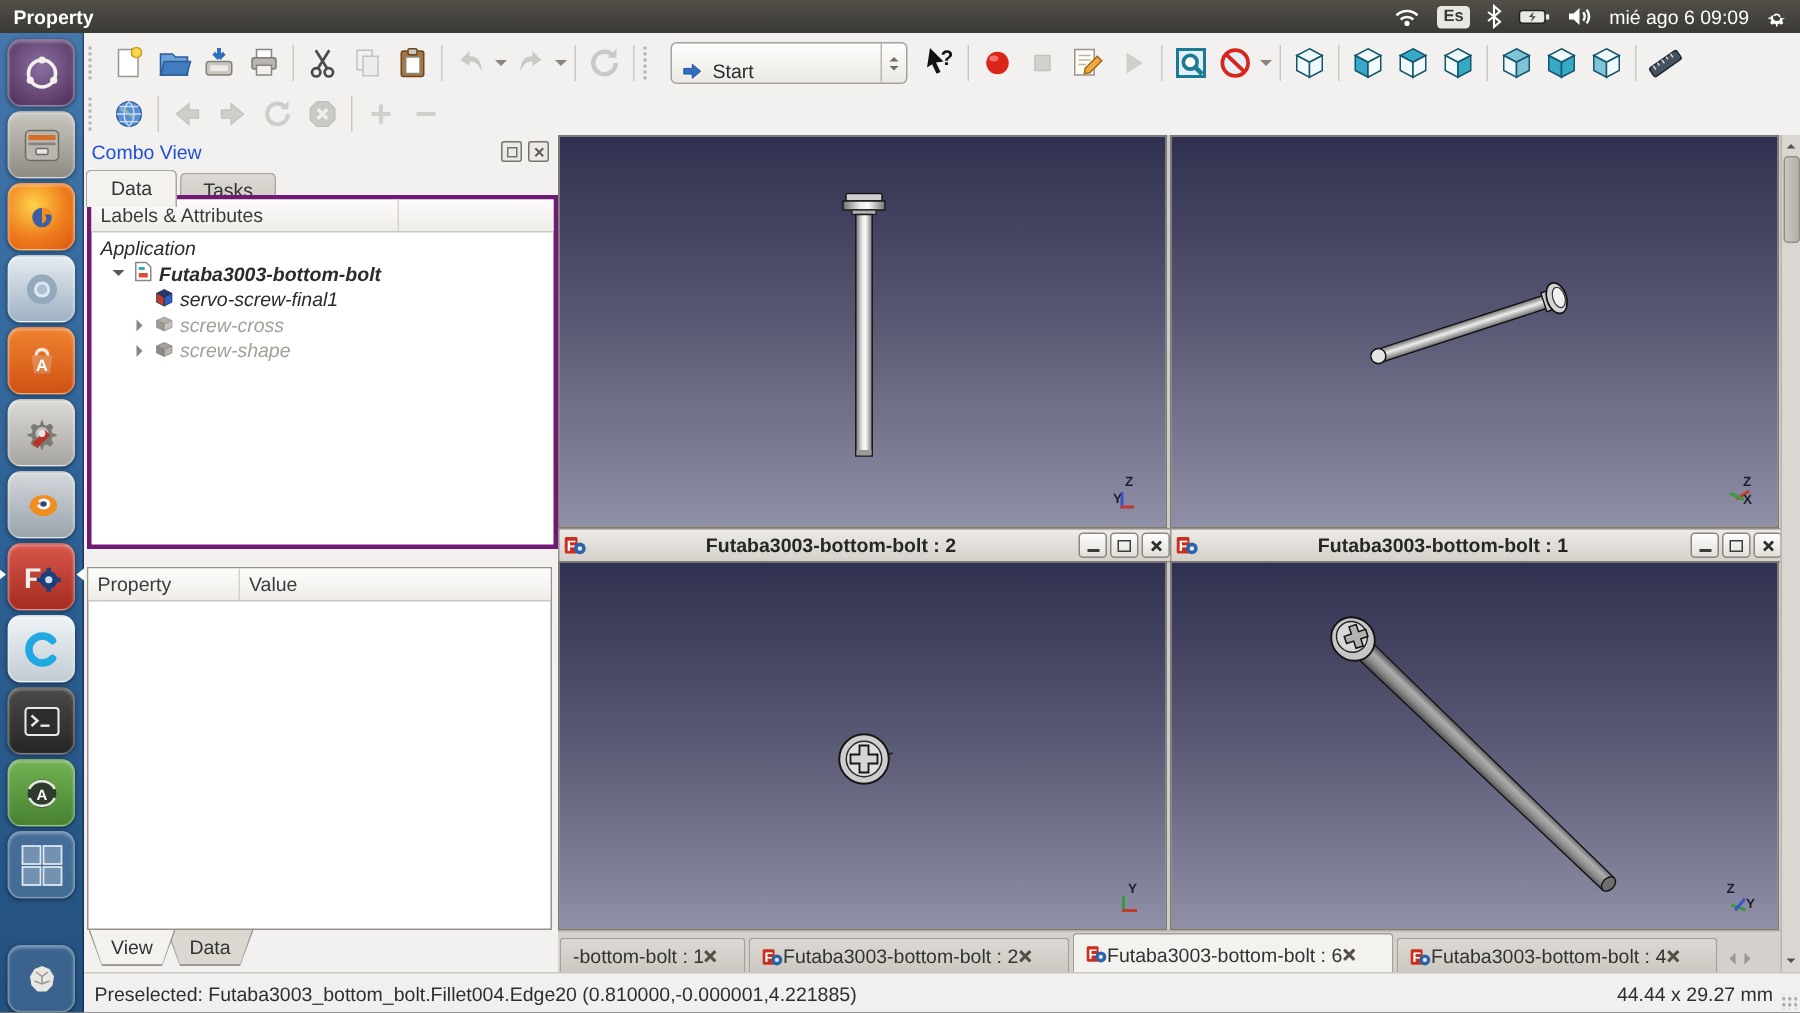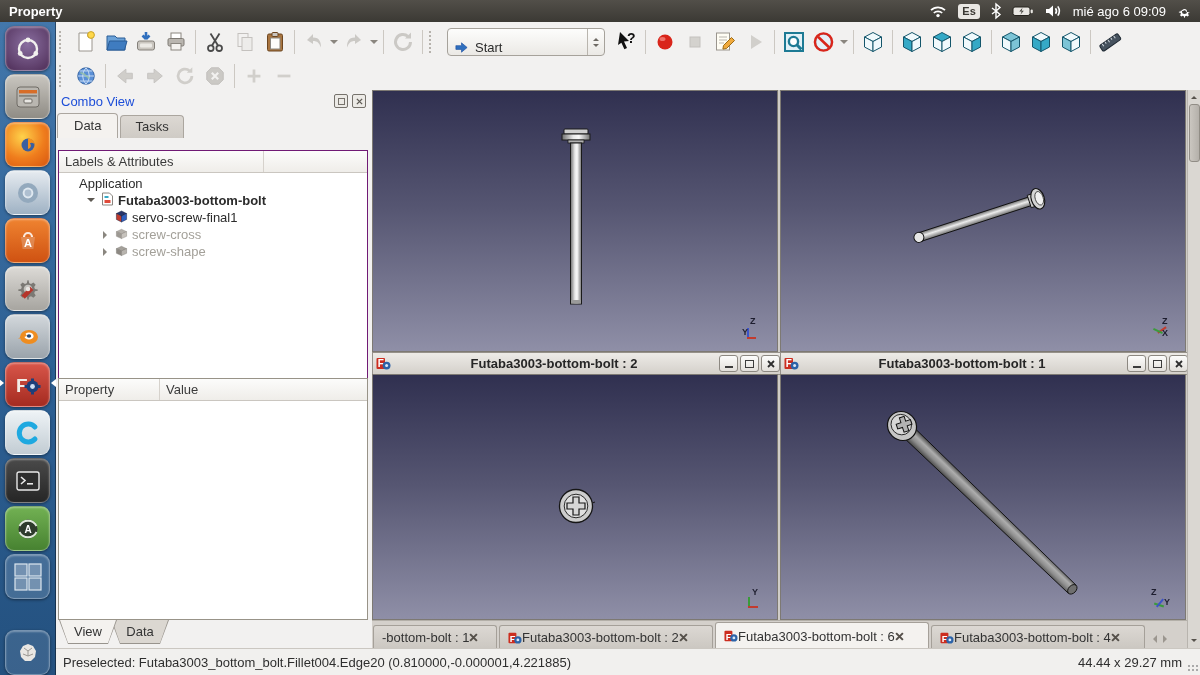--- a/index.html
+++ b/index.html
@@ -43,24 +43,24 @@
   .panel{position:absolute;left:55px;top:90px;width:317px;height:558px;background:#f2f1f0;}
   .panel-title{position:absolute;left:0;top:0;right:0;height:22px;display:flex;align-items:center;padding:0 6px;color:#1d4ed8;}
   .ptbtns{margin-left:auto;display:flex;gap:4px;}
   .ptb{width:12px;height:12px;border:1px solid #76726c;border-radius:2px;background:#eceae6;position:relative;display:flex;align-items:center;justify-content:center;}
   .ptb .insq{width:5px;height:5px;border:1px solid #76726c;}
   .ptb svg{display:block}
   .ptabs{position:absolute;left:2px;top:22px;height:26px;display:flex;align-items:flex-end;}
   .ptab{padding:3px 14px 4px;border:1px solid #aba69f;border-bottom:none;border-radius:4px 4px 0 0;
     background:linear-gradient(#dcd8d3,#cfcbc5);margin-right:2px;color:#333;}
   .ptab.act{background:#f4f2ef;padding:4px 16px 5px;position:relative;z-index:2;}
-  .tree-frame{position:absolute;left:3px;top:60px;width:308px;height:230px;border:1px solid #701a75;background:#fff;}
+  .tree-frame{position:absolute;left:3px;top:40px;width:308px;height:230px;border:3px solid #701a75;background:#fff;}
   .lhdr{height:21px;background:linear-gradient(#fcfcfb,#efede9);border-bottom:1px solid #cac6c0;display:flex;align-items:center;color:#3b3b3b;}
   .lhdr .c1{padding:0 6px;flex:0 0 192px;border-right:1px solid #d6d2cc;height:100%;display:flex;align-items:center;}
-  .trees{padding:2px 14px;}
+  .trees{padding:2px 0;font-style:italic;}
   .trow{display:flex;align-items:center;height:17px;gap:4px;color:#2b2b2b;}
   .trow.muted{color:#a3a099;}
   .tw{width:12px;display:flex;justify-content:center;flex:0 0 auto;}
   .tri-exp{width:0;height:0;border:4px solid transparent;border-top-color:#5c5852;margin-top:3px;}
   .tri-col{width:0;height:0;border:4px solid transparent;border-left-color:#8a867f;margin-left:3px;}
   .prop-frame{position:absolute;left:3px;top:288px;width:308px;height:240px;border:1px solid #989388;background:#fff;}
   .phdr{height:21px;background:linear-gradient(#fcfcfb,#efede9);border-bottom:1px solid #cac6c0;display:flex;color:#3b3b3b;}
   .phdr .pc1{flex:0 0 88px;border-right:1px solid #d6d2cc;display:flex;align-items:center;padding:0 6px;}
   .phdr .pc2{flex:1;display:flex;align-items:center;padding:0 6px;}
   .btabs{position:absolute;left:4px;top:530px;height:26px;display:flex;}

